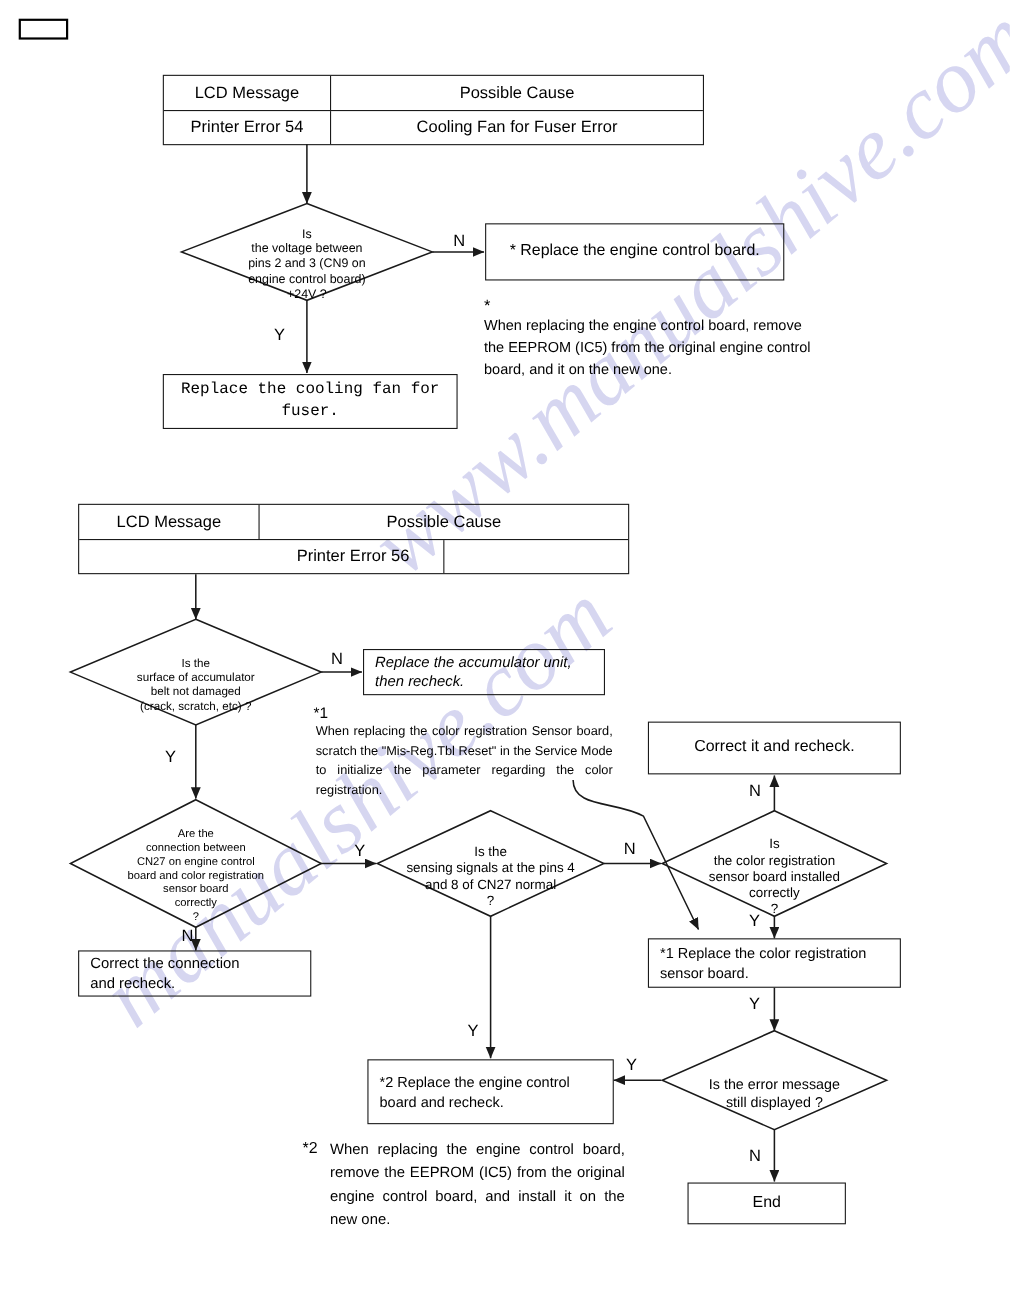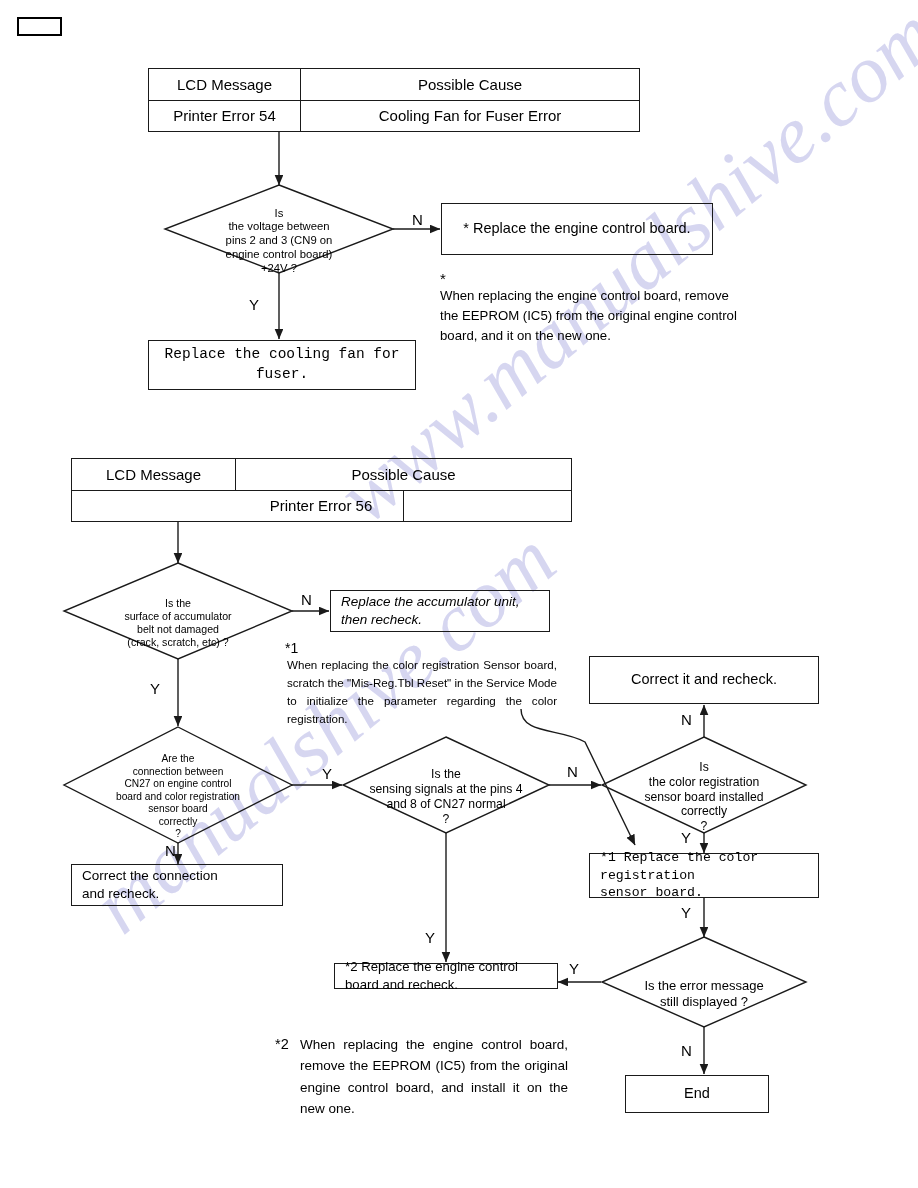--- a/index.html
+++ b/index.html
@@ -264,21 +264,21 @@
         <span>Is</span>
         <span>the color registration</span>
         <span>sensor board installed</span>
         <span>correctly</span>
         <span>?</span>
       </span>
     </div>
   </div>
   <div class="lbl" style="left:681px;top:830px;">Y</div>
 
-  <div class="box" style="left:589px;top:853px;width:230px;height:45px;font-family:Liberation Mono, monospace;">
+  <div class="box" style="left:589px;top:853px;width:230px;height:45px;">
     <div class="txt" style="white-space:pre-line;font-size:13.2px;">*1  Replace the color registration
       sensor board.</div>
   </div>
   <div class="lbl" style="left:681px;top:905px;">Y</div>
 
   <div class="dia-wrap" style="left:602px;top:937px;width:204px;height:90px;">
     <svg width="204" height="90" viewBox="0 0 204 90">
         <polygon points="102,0 204,45 102,90 0,45" fill="none" stroke="#1a1a1a" stroke-width="1.4"></polygon>
       </svg>
     <div class="dia-txt" style="font-size:13px;">
@@ -288,21 +288,21 @@
       </span>
     </div>
   </div>
   <div class="lbl" style="left:569px;top:961px;">Y</div>
   <div class="lbl" style="left:681px;top:1043px;">N</div>
 
   <div class="box center" style="left:625px;top:1075px;width:144px;height:38px;">
     <div class="txt">End</div>
   </div>
 
-  <div class="box" style="left:334px;top:963px;width:224px;height:26px;">
+  <div class="box" style="left:334px;top:963px;width:224px;height:59px;">
     <div class="txt" style="white-space:pre-line;font-size:13.2px;">*2  Replace the engine control
       board and recheck.</div>
   </div>
 
   <div class="note" style="left:275px;top:1034px;font-size:14.5px;">*2</div>
   <div class="note just" style="left:300px;top:1034px;width:268px;font-size:13.5px;line-height:1.58;">When replacing the engine control board, remove the EEPROM (IC5) from the original engine control board, and install it on the new one.</div>
 
 </div>
 
 </body></html>

